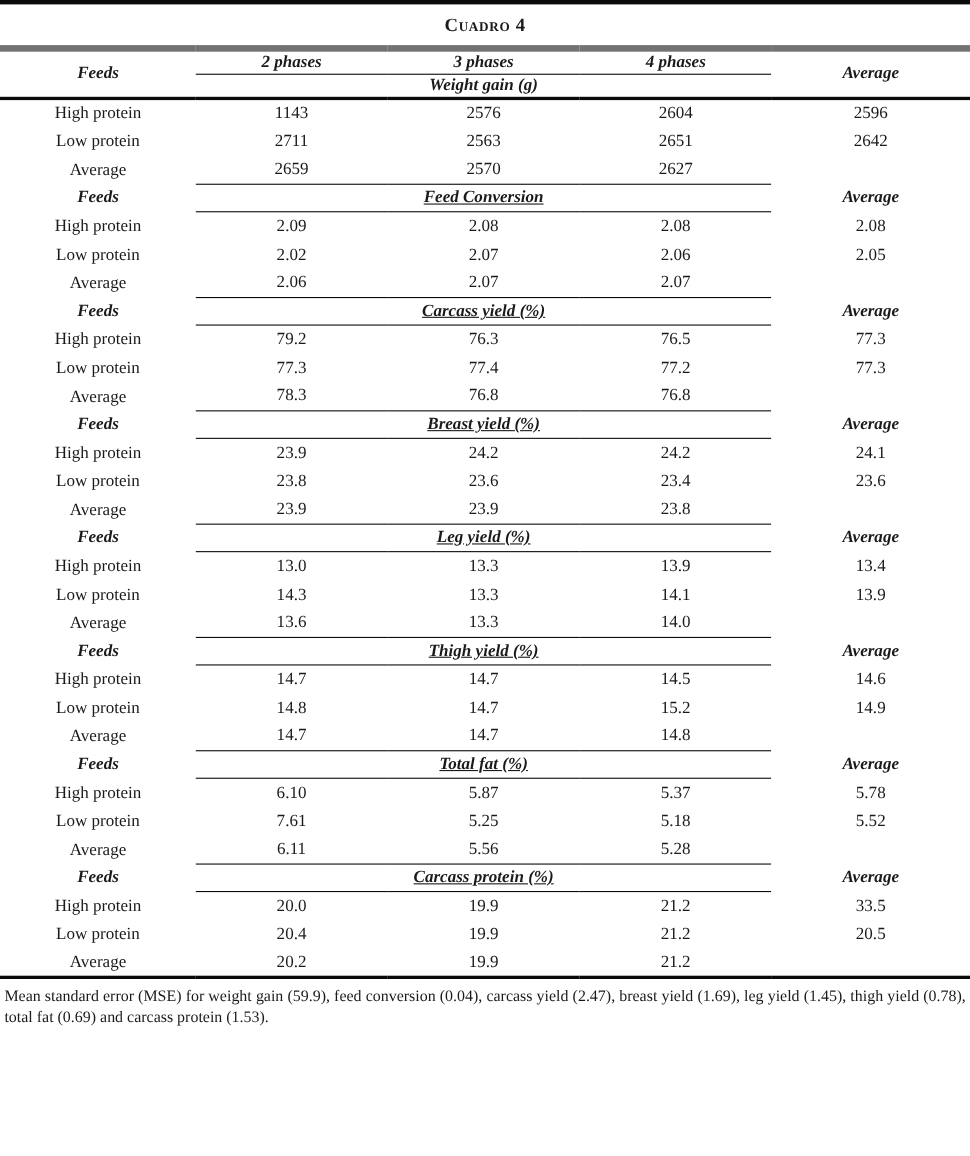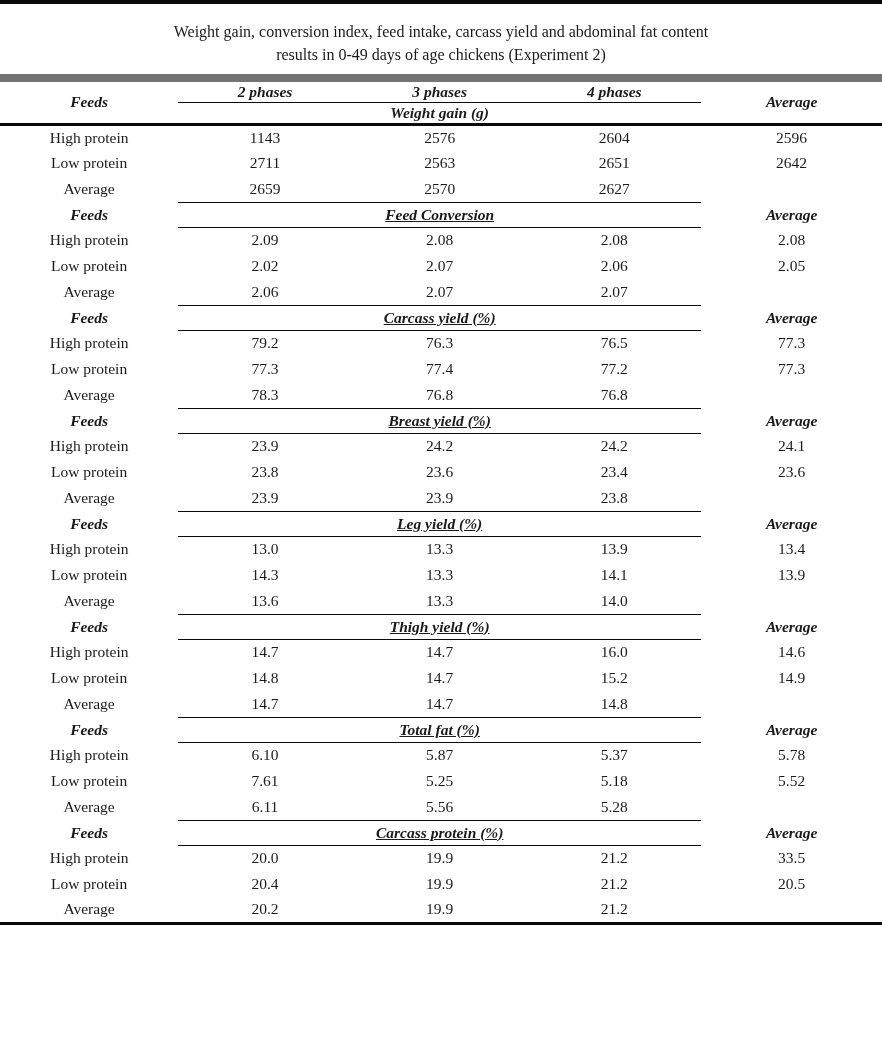--- a/index.html
+++ b/index.html
@@ -36,21 +36,21 @@
     line-height: 1.44;
     margin: 7px 0 0 0;
     white-space: pre-line;
   }
 
   
   table.results {
     width: 100%;
     border-collapse: collapse;
     table-layout: fixed;
-    border-top: 8px solid #737373;
+    border-top: 6px solid #737373;
   }
   col.c-feeds { width: 20.2%; }
   col.c-p2    { width: 19.7%; }
   col.c-p3    { width: 19.9%; }
   col.c-p4    { width: 19.7%; }
   col.c-avg   { width: 20.5%; }
 
   th, td {
     padding: 0;
     text-align: center;
@@ -85,22 +85,21 @@
     text-align: justify;
     padding: 7px 4px 0 4px;
   }
 </style>
 </head>
 <body>
 
 <div class="page">
 
   <div class="caption">
-    <div class="title-en">Weight gain, conversion index, feed intake, carcass yield and abdominal fat content
-results in 0-49 days of age chickens (Experiment 2)</div>
+    <div class="caption-label">Cuadro 4</div>
   </div>
 
   <table class="results">
     <colgroup>
       <col class="c-feeds">
         <col class="c-p2">
         <col class="c-p3">
         <col class="c-p4">
         <col class="c-avg">
     </colgroup>
@@ -244,21 +243,21 @@
         </tr>
         <tr class="sec-head-row">
           <td class="feeds-lbl">Feeds</td>
           <td class="mid-title" colspan="3">Thigh yield (%)</td>
           <td class="avg-lbl">Average</td>
         </tr>
         <tr>
           <td class="row-label">High protein</td>
           <td class="val">14.7</td>
           <td class="val">14.7</td>
-          <td class="val">16.0</td>
+          <td class="val">14.5</td>
           <td class="val">14.6</td>
         </tr>
         <tr>
           <td class="row-label">Low protein</td>
           <td class="val">14.8</td>
           <td class="val">14.7</td>
           <td class="val">15.2</td>
           <td class="val">14.9</td>
         </tr>
         <tr>
@@ -316,14 +315,15 @@
         <tr class="last-data-row">
           <td class="row-label">Average</td>
           <td class="val">20.2</td>
           <td class="val">19.9</td>
           <td class="val">21.2</td>
           <td class="val"></td>
         </tr>
       </tbody>
   </table>
 
+  <div class="footnote">Mean standard error (MSE) for weight gain (59.9), feed conversion (0.04), carcass yield (2.47), breast yield (1.69), leg yield (1.45), thigh yield (0.78), total fat (0.69) and carcass protein (1.53).</div>
 
 </div>
 
 </body></html>

